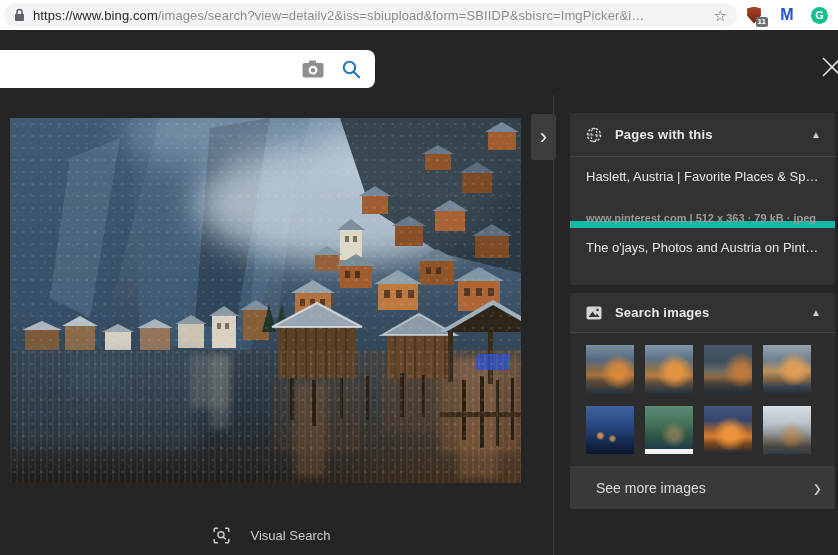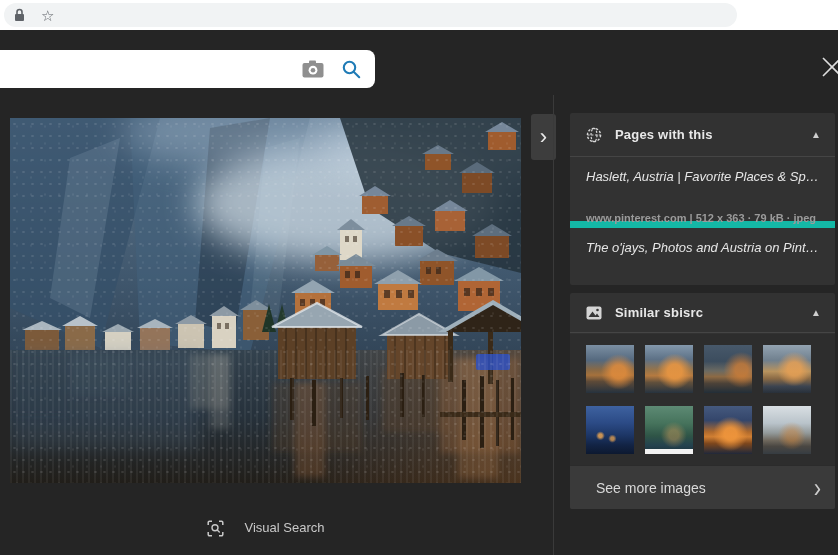--- a/index.html
+++ b/index.html
@@ -46,38 +46,38 @@
              background-size:9px 12px, 14px 17px; }
   .water-streaks { position:absolute; left:0; right:0; top:63.5%; bottom:0; pointer-events:none;
              background:repeating-linear-gradient(90deg, rgba(255,255,255,.055) 0 2px, transparent 2px 6px); }
 
   .next-btn { position:absolute; left:531px; top:84px; width:25px; height:46px; background:#3d3d3d;
               border-radius:3px; display:flex; align-items:center; justify-content:center;
               color:#e8e8e8; font-size:22px; cursor:pointer; }
 
   .vline { position:absolute; left:553px; top:65px; bottom:0; width:1px; background:#3a3a3a; }
 
-  .visual-search { position:absolute; left:10px; top:490px; width:511px; height:30px;
-                   display:flex; justify-content:center; gap:21px;
+  .visual-search { position:absolute; left:16px; top:490px; width:511px; height:30px;
+                   display:flex; align-items:center; justify-content:center; gap:21px;
                    color:#c9c9c9; font-size:13px; cursor:pointer; }
 
   
   .panel { position:absolute; left:570px; top:0; width:265px; height:525px; }
   .card { position:absolute; left:0; width:265px; background:#323232; border-radius:2px; overflow:hidden; }
   .card1 { top:83px; height:172px; }
   .card2 { top:263px; height:216px; }
   .card-header { height:44px; display:flex; align-items:center; padding:0 14px 0 16px; gap:13px;
                  border-bottom:1px solid #454545; cursor:pointer; }
   .card2 .card-header { height:40px; }
   .hdr { flex:1; color:#e8e8e8; font-size:13px; font-weight:bold; letter-spacing:.2px; }
   .collapse { color:#cfcfcf; font-size:10px; }
 
   .result { height:64px; padding:12px 16px 0; cursor:pointer; }
   .result + .result { border-top:7px solid #14b8a6; }
-  .r-title { color:#e6e6e6; font-size:13px; white-space:nowrap; overflow:hidden; margin-bottom:6px;font-style:italic; }
+  .r-title { color:#e6e6e6; font-size:13px; white-space:nowrap; overflow:hidden; margin-bottom:6px; }
   .r-meta  { color:#9b9b9b; font-size:11px; font-weight:bold; white-space:nowrap; overflow:hidden;margin-top:28px; }
 
   .thumbs { position:absolute; top:41px; left:0; right:0; height:131px; background:#2d2d2d;
             padding:11px 16px; display:grid; grid-template-columns:repeat(4,48px); gap:12px 11px; }
   .th { width:48px; height:48px; cursor:pointer; }
   .th1 { background:radial-gradient(circle at 68% 56%, rgba(225,140,60,.85) 0 16%, transparent 42%),
          linear-gradient(180deg,#7b8fa3 0%,#55697e 32%,#8a6a45 52%,#a5713c 63%,#5d4a38 76%,#26323e 100%); }
   .th2 { background:radial-gradient(circle at 62% 55%, rgba(232,150,66,.9) 0 18%, transparent 45%),
          linear-gradient(180deg,#8398ac 0%,#5d7186 30%,#96744a 52%,#b57a40 64%,#61503c 78%,#27333f 100%); }
   .th3 { background:radial-gradient(circle at 78% 52%, rgba(205,125,55,.8) 0 14%, transparent 40%),
@@ -105,21 +105,32 @@
 <body>
 
 <div id="app">
 
   <div class="toolbar">
     <div class="omnibox">
       <svg class="lock" width="11" height="14" viewBox="0 0 11 14">
         <rect x="1" y="6" width="9" height="7" rx="1" fill="#5f6368"></rect>
         <path d="M3 6 V4 a2.5 2.5 0 0 1 5 0 V6" fill="none" stroke="#5f6368" stroke-width="1.6"></path>
       </svg>
+      <div class="url"><span class="url-domain">https://www.bing.com</span><span class="url-path">/images/search?view=detailv2&amp;iss=sbiupload&amp;form=SBIIDP&amp;sbisrc=ImgPicker&amp;i…</span></div>
       <span class="star">☆</span>
+    </div>
+    <div class="extensions">
+      <div class="ext">
+        <div class="shield-shape"></div>
+        <span class="badge">11</span>
+      </div>
+      <div class="ext m">M</div>
+      <div class="ext g">
+          <span>G</span>
+        </div>
     </div>
   </div>
 
   <div class="page">
 
     <div class="searchbox">
       <input class="search-input" type="text" value="" style="">
       <div class="sb-icons">
         <svg width="22" height="18" viewBox="0 0 22 18">
           <rect x="7" y="0.5" width="7" height="4" rx="1" fill="#8f8f8f"></rect>
@@ -387,21 +398,21 @@
         </div>
       </div>
 
       <div class="card card2">
         <div class="card-header">
           <svg width="16" height="14" viewBox="0 0 16 14">
             <rect x="0.5" y="0.5" width="15" height="13" rx="2" fill="#d5d5d5"></rect>
             <polygon points="2.5,11 6.5,5.5 9.5,9.5 11,7.5 13.5,11" fill="#383838"></polygon>
             <circle cx="11.5" cy="4" r="1.3" fill="#383838"></circle>
           </svg>
-          <span class="hdr">Similar sbisrc</span>
+          <span class="hdr">Search images</span>
           <span class="collapse">▲</span>
         </div>
         <div class="thumbs">
           <div class="th th1"></div>
           <div class="th th2"></div>
           <div class="th th3"></div>
           <div class="th th4"></div>
           <div class="th th5"></div>
           <div class="th th6"></div>
           <div class="th th7"></div>

